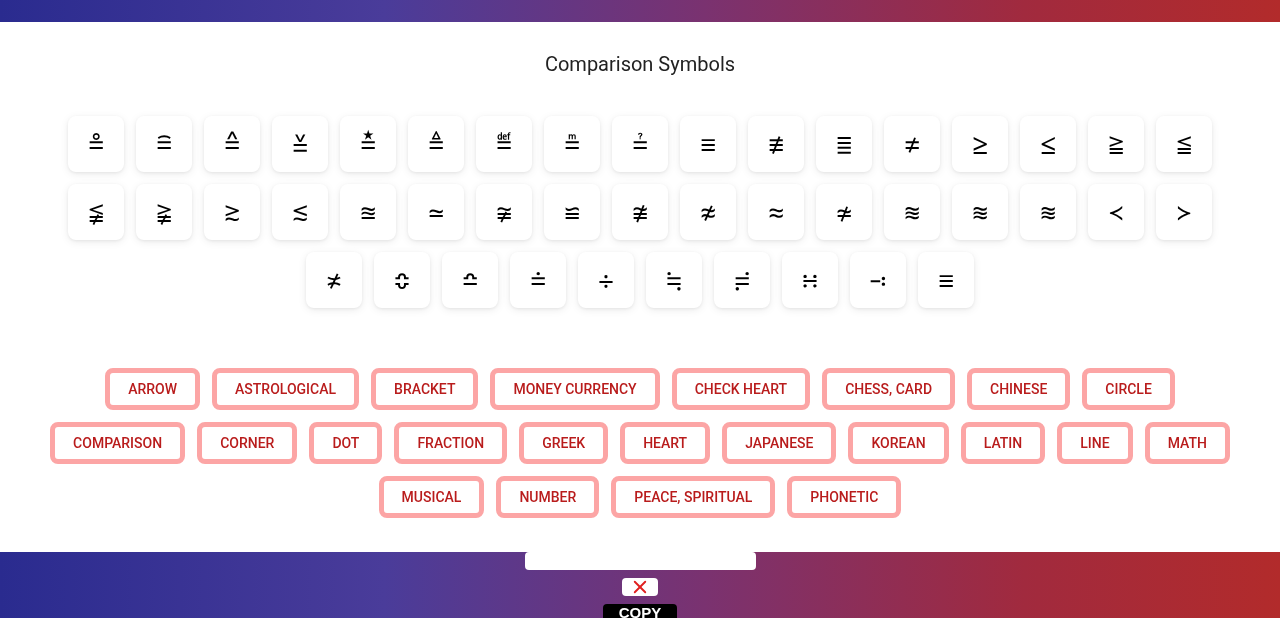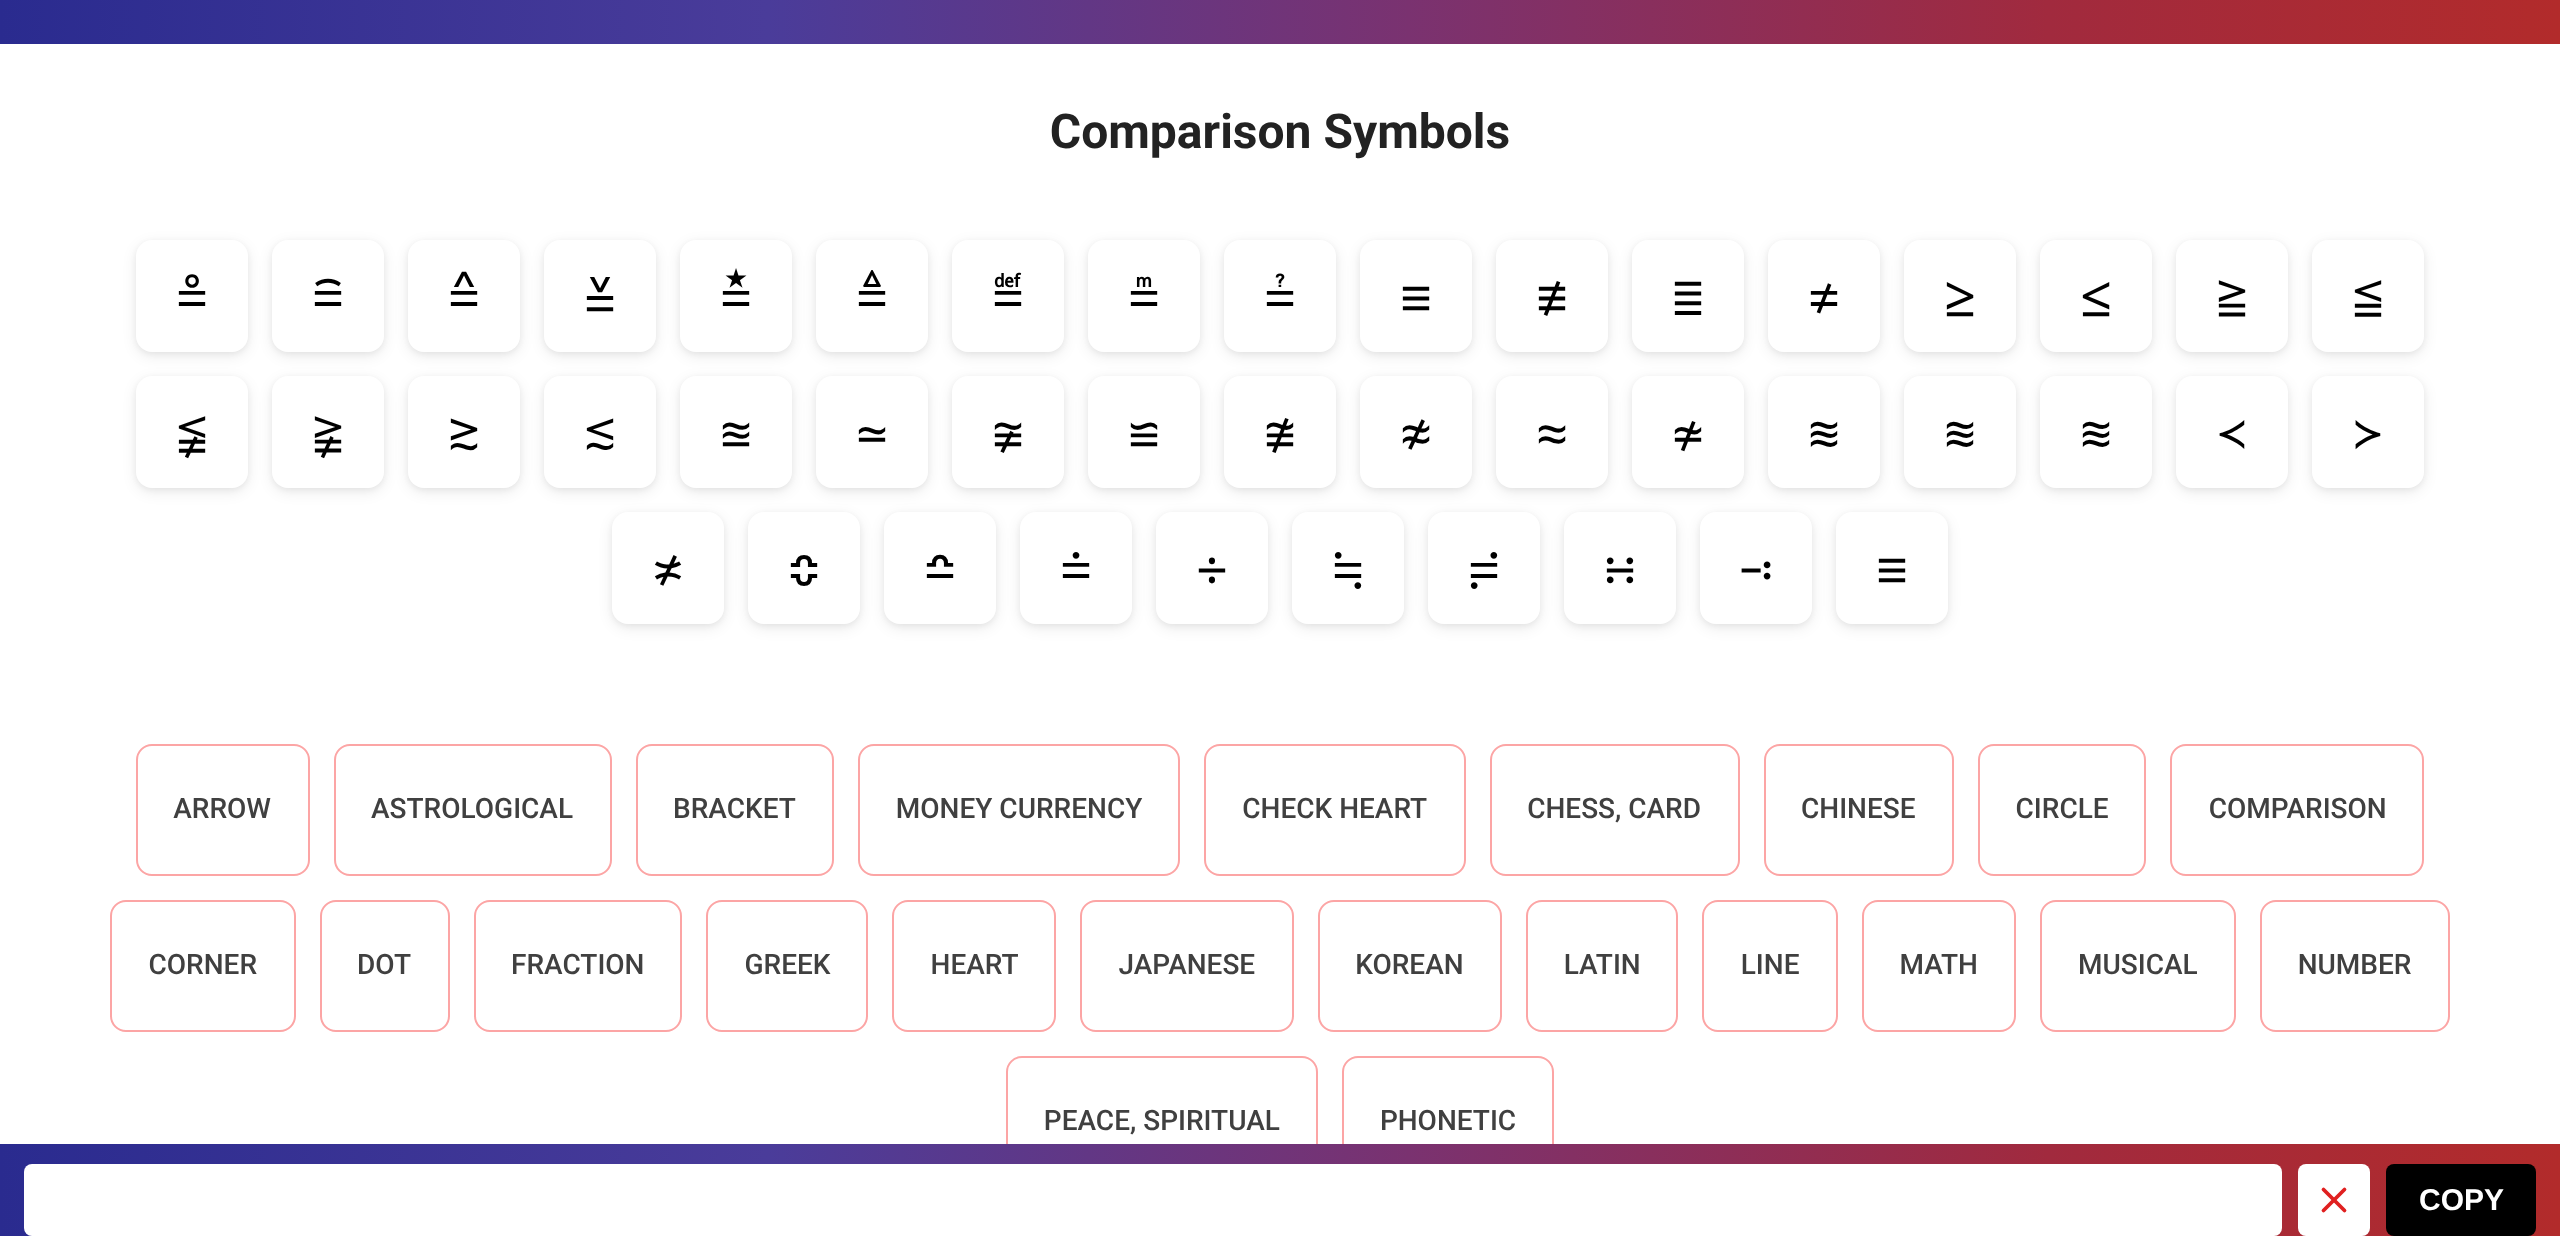--- a/index.html
+++ b/index.html
@@ -26,22 +26,22 @@
   font-size: 14px;
   font-weight: 600;
   margin-top: 4px;
 }
 .content {
   background: #fff;
   padding: 30px 40px 20px;
 }
 .page-title {
   text-align: center;
-  font-size: 24px;
-  font-weight: 700;
+  font-size: 20px;
+  font-weight: 400;
   color: #222;
   margin-bottom: 40px;
 }
 .symbol-grid {
   display: flex;
   flex-wrap: wrap;
   justify-content: center;
   gap: 12px;
   max-width: 1150px;
   margin: 0 auto 60px;
@@ -62,41 +62,42 @@
 }
 .category-row {
   display: flex;
   flex-wrap: wrap;
   justify-content: center;
   gap: 12px;
   max-width: 1220px;
   margin: 0 auto 12px;
 }
 .category-pill {
-  border: 1px solid #fca5a5;
+  border: 5px solid #fca5a5;
   background: #fff;
   border-radius: 8px;
-  padding: 24px 18px;
+  padding: 8px 18px;
   font-size: 14px;
   font-weight: 500;
-  color: #404040;
+  color: #b91c1c;
   cursor: pointer;
   white-space: nowrap;
 }
 .bottom-bar {
   position: absolute;
   bottom: 0;
   left: 0;
   right: 0;
-  height: 46px;
+  height: 66px;
   background: linear-gradient(90deg, #2a2b8f 0%, #4a3c9a 30%, #7a3270 55%, #a12a3e 80%, #b22b2b 100%);
   display: flex;
-  align-items: flex-end;
+  align-items: center;
   padding: 0 12px;
   gap: 8px;
+  flex-direction: column;
 }
 .bottom-input {
   flex: 1;
   height: 36px;
   border: none;
   border-radius: 4px;
   background: #fff;
   padding: 0 12px;
   font-size: 16px;
 }

